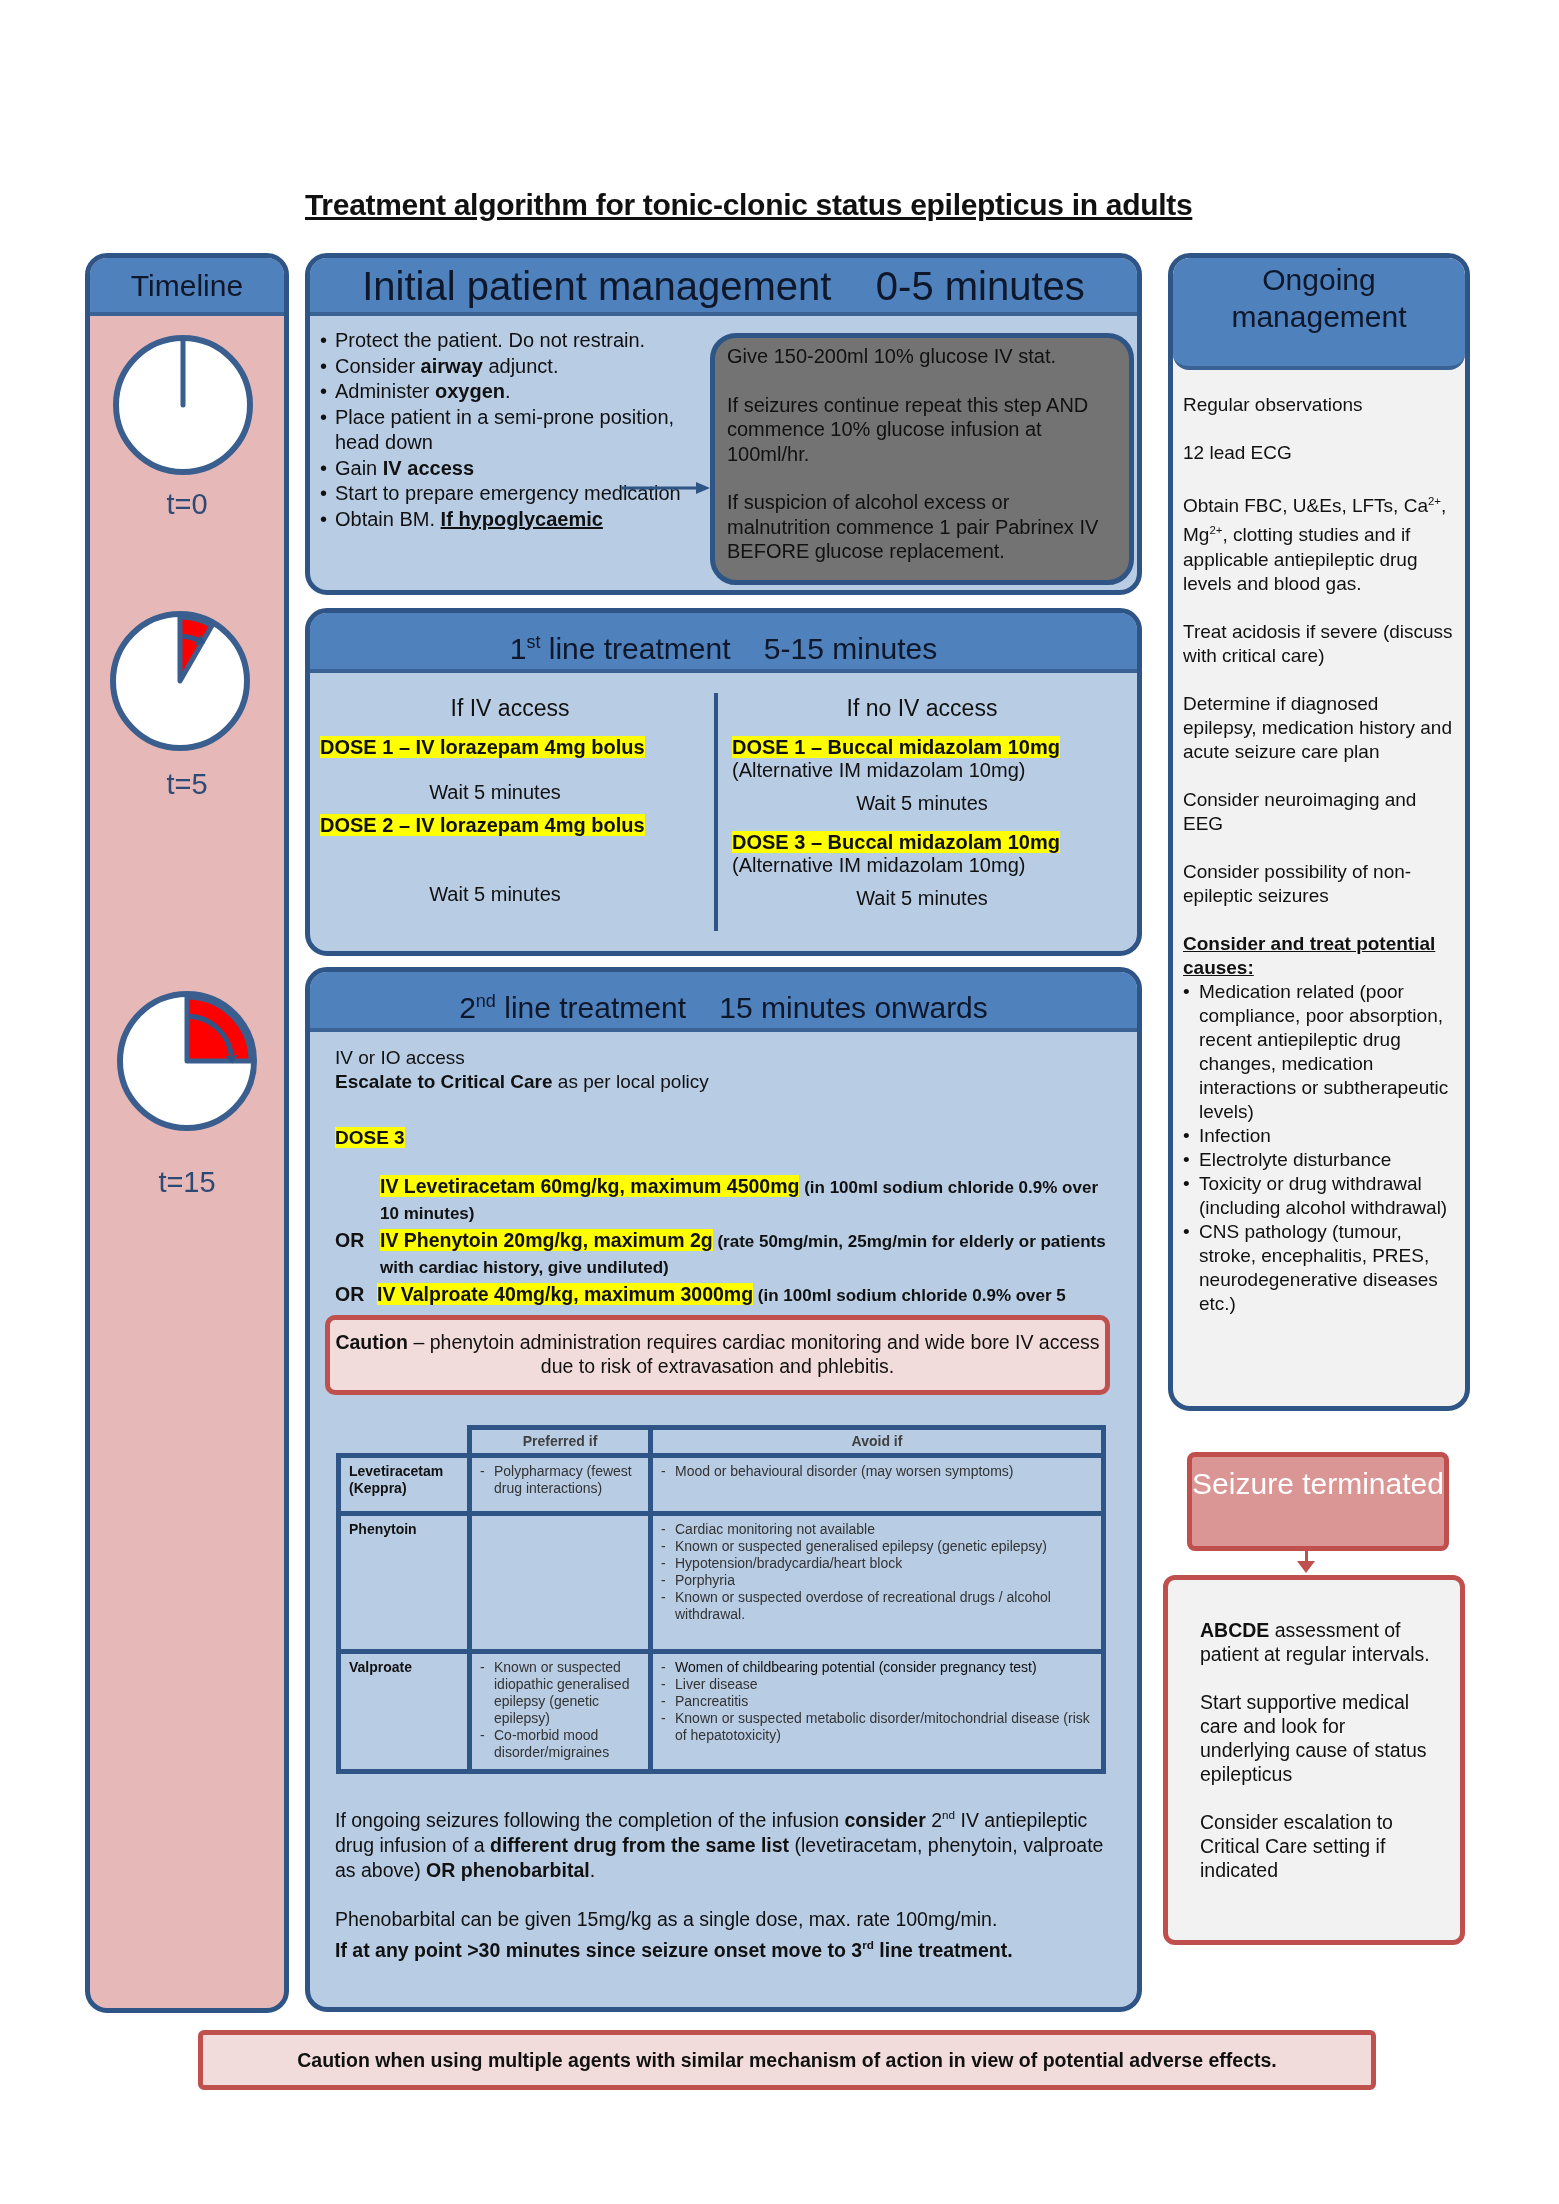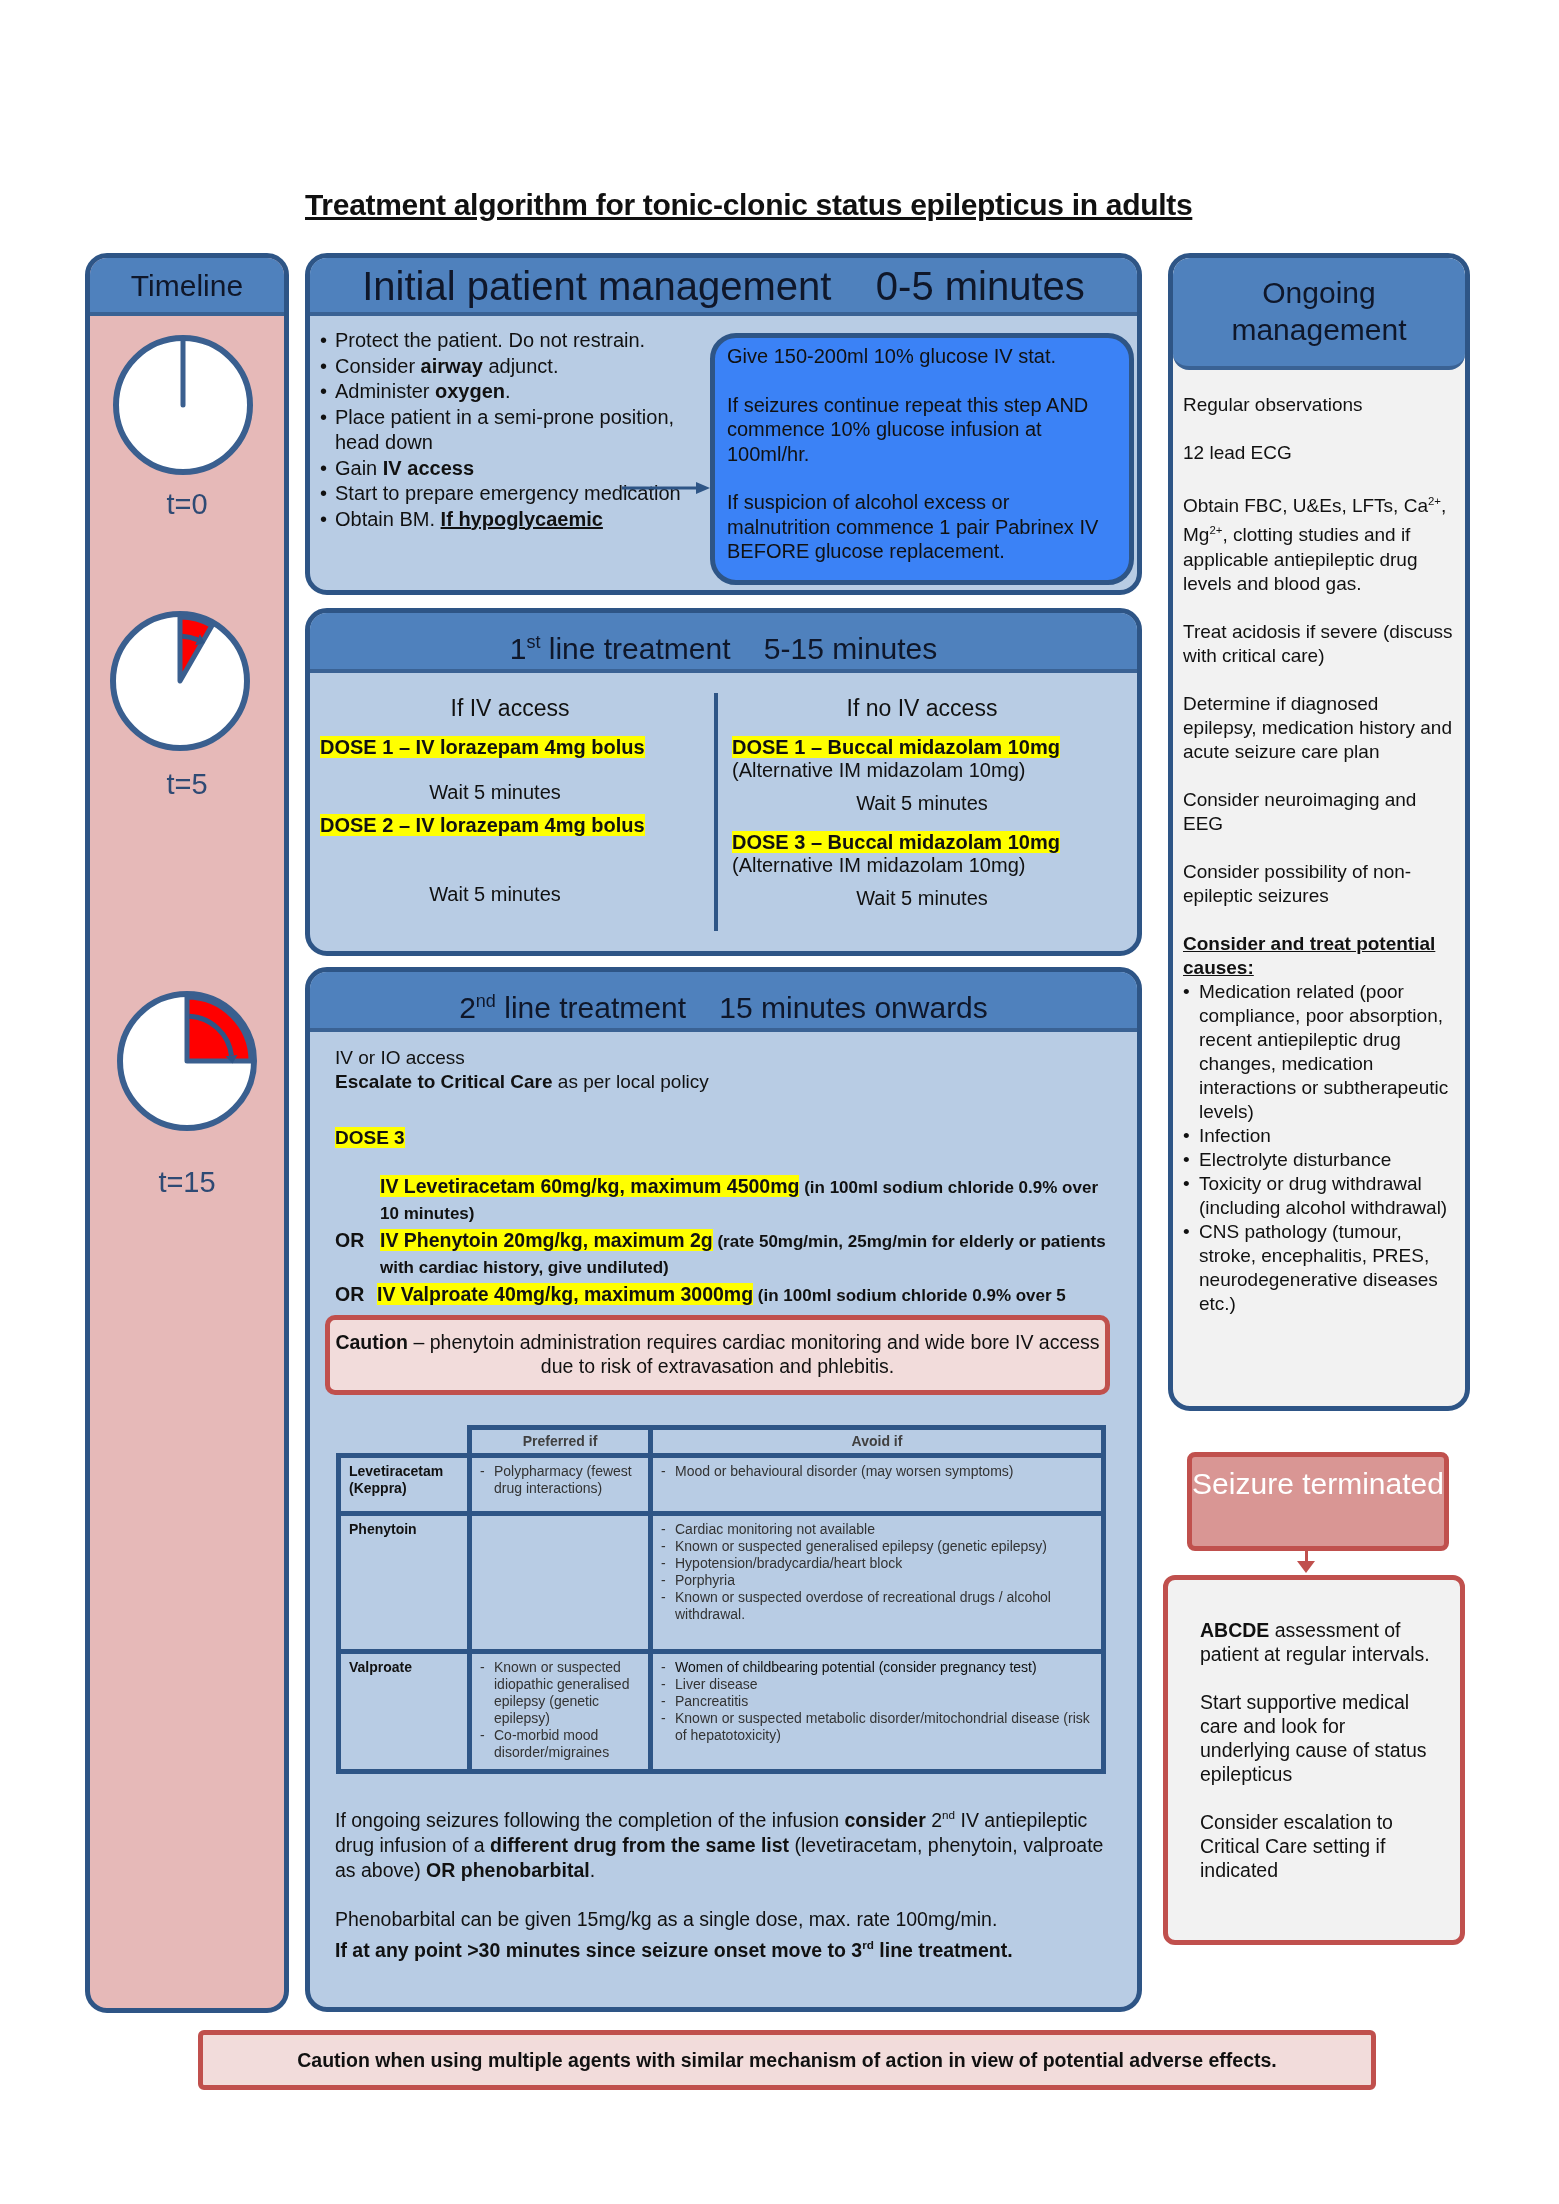--- a/index.html
+++ b/index.html
@@ -17,21 +17,21 @@
   .timeline .phead{height:58px;font-size:30px;line-height:56px;border-radius:14px 14px 0 0;}
   .clock{position:absolute;}
   .tlabel{position:absolute;font-size:29px;color:#2e4a74;width:100%;text-align:center;}
 
   
   .initial{left:305px;top:253px;width:837px;height:342px;}
   .initial .phead{height:58px;font-size:40px;line-height:56px;}
   .bul{list-style:none;margin:0;padding:0;font-size:20px;line-height:25.5px;}
   .bul li{position:relative;padding-left:15px;}
   .bul li::before{content:"\2022";position:absolute;left:0;top:0;}
-  .glucose{position:absolute;left:400px;top:75px;width:424px;height:252px;background:#3b82f6;border:5px solid #2e5586;border-radius:26px;box-sizing:border-box;padding:6px 12px;font-size:20px;line-height:24.5px;}
+  .glucose{position:absolute;left:400px;top:75px;width:424px;height:252px;background:#737373;border:5px solid #2e5586;border-radius:26px;box-sizing:border-box;padding:6px 12px;font-size:20px;line-height:24.5px;}
   .glucose p{margin:0 0 24px 0;}
 
   
   .first{left:305px;top:608px;width:837px;height:348px;}
   .first .phead{height:60px;font-size:30px;line-height:58px;}
   .col{position:absolute;top:82px;font-size:20px;}
   .colhead{font-size:23px;text-align:center;margin-bottom:14px;}
   .hl{background:#ffff00;font-weight:bold;}
   .wait{text-align:center;}
   .divider{position:absolute;left:404px;top:80px;width:4px;height:238px;background:#2e5586;}
@@ -48,21 +48,21 @@
   table.drugs td.drug{font-weight:bold;color:#111;width:110px;}
   table.drugs ul{list-style:none;margin:0;padding:0;}
   table.drugs li{position:relative;padding-left:14px;}
   table.drugs li::before{content:"-";position:absolute;left:0;}
   .u{color:#111;}
   .after{position:absolute;left:25px;top:830px;right:20px;font-size:19.5px;line-height:25px;}
   .after p{margin:0 0 24px 0;}
 
   
   .ongoing{left:1168px;top:253px;width:302px;height:1158px;background:#f2f2f2;}
-  .ongoing .phead{height:112px;font-size:30px;line-height:37px;padding-top:16px;border-radius:16px 16px 16px 16px;}
+  .ongoing .phead{height:112px;font-size:30px;line-height:37px;padding-top:3px;border-radius:16px 16px 16px 16px;}
   .obody{position:absolute;left:10px;top:135px;right:8px;font-size:19px;line-height:24px;}
   .obody p{margin:0 0 24px 0;}
   .obody sup{font-size:0.6em;}
   .obul{list-style:none;margin:0;padding:0;}
   .obul li{position:relative;padding-left:16px;}
   .obul li::before{content:"\2022";position:absolute;left:0;}
 
   
   .term{left:1187px;top:1452px;width:262px;height:99px;background:#d99694;border:5px solid #c0504d;border-radius:8px;box-sizing:border-box;color:#fff;font-size:30px;line-height:36px;text-align:center;padding-top:9px;}
   .arrow{left:1305px;top:1551px;width:3px;height:12px;background:#c0504d;}

